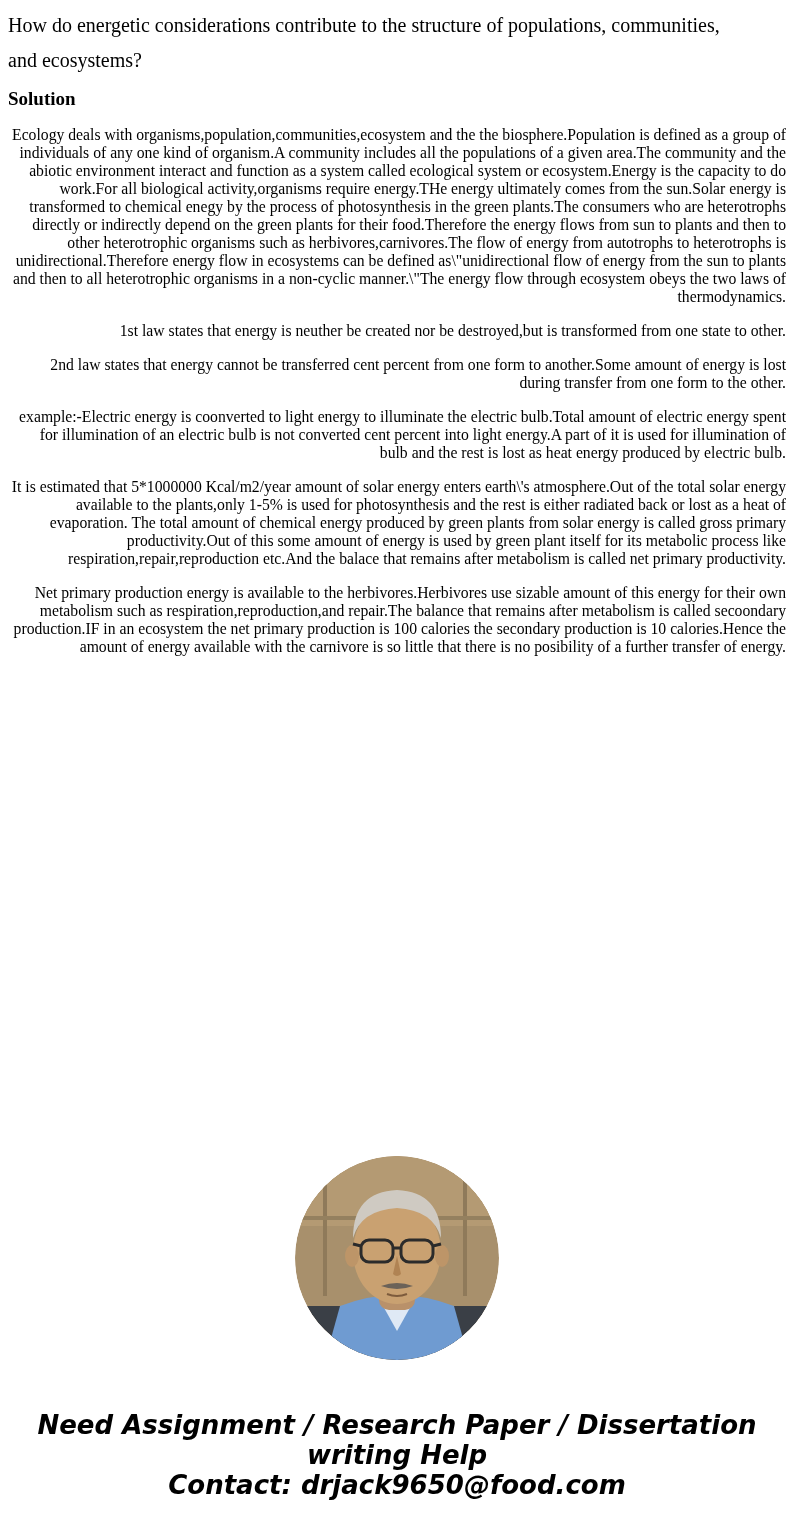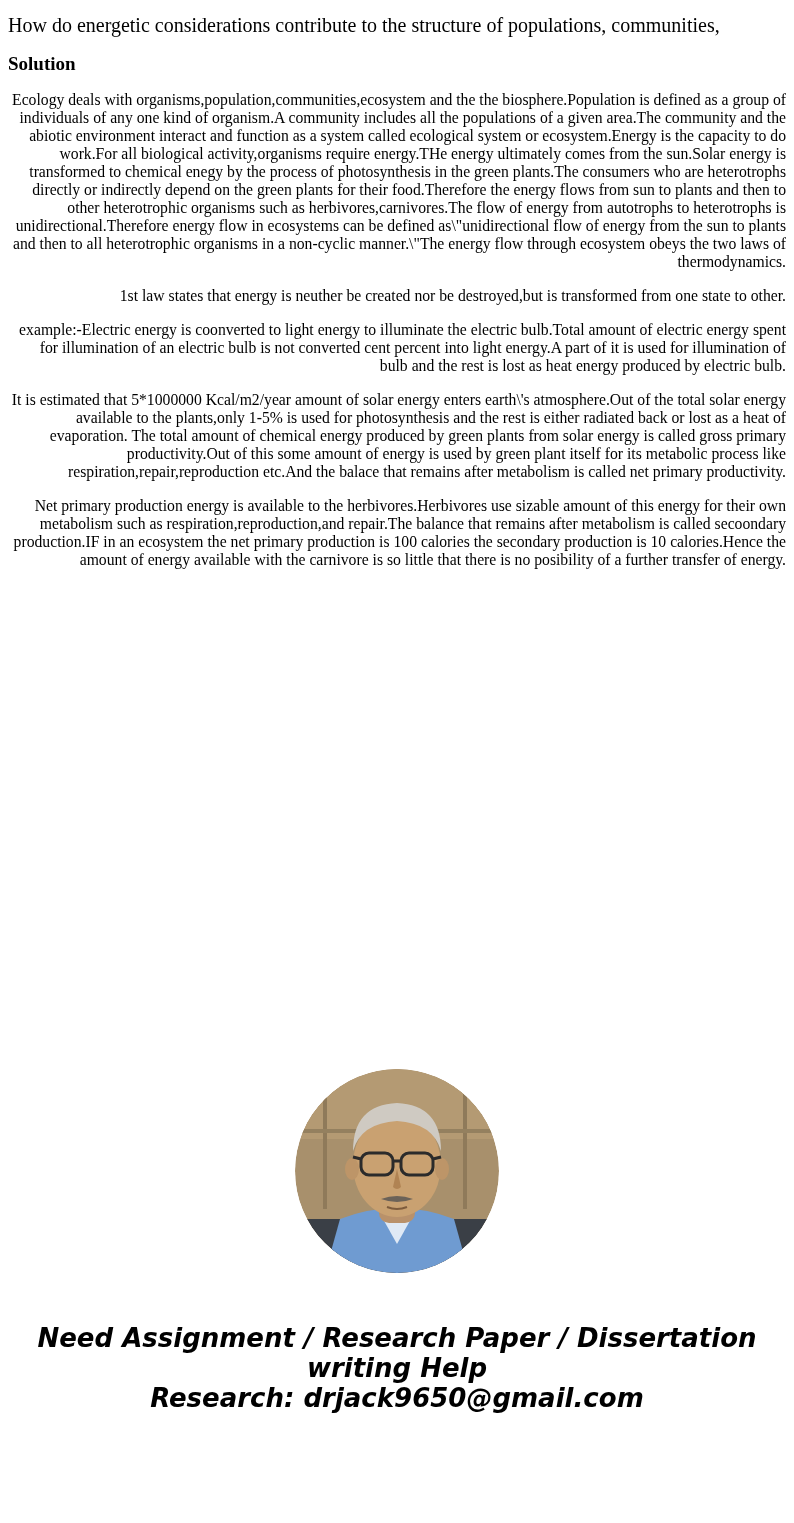--- a/index.html
+++ b/index.html
@@ -66,25 +66,27 @@
     margin: 0 auto;
     max-width: 740px;
   }
 </style>
 </head>
 <body>
 
 <div class="page">
 
   <p class="question-line">How do energetic considerations contribute to the structure of populations, communities,</p>
+  <p class="question-line">and ecosystems?</p>
 
   <h3 class="solution-heading">Solution</h3>
 
   <p class="body-paragraph">Ecology deals with organisms,population,communities,ecosystem and the the biosphere.Population is defined as a group of individuals of any one kind of organism.A community includes all the populations of a given area.The community and the abiotic environment interact and function as a system called ecological system or ecosystem.Energy is the capacity to do work.For all biological activity,organisms require energy.THe energy ultimately comes from the sun.Solar energy is transformed to chemical enegy by the process of photosynthesis in the green plants.The consumers who are heterotrophs directly or indirectly depend on the green plants for their food.Therefore the energy flows from sun to plants and then to other heterotrophic organisms such as herbivores,carnivores.The flow of energy from autotrophs to heterotrophs is unidirectional.Therefore energy flow in ecosystems can be defined as\"unidirectional flow of energy from the sun to plants and then to all heterotrophic organisms in a non-cyclic manner.\"The energy flow through ecosystem obeys the two laws of thermodynamics.</p>
   <p class="body-paragraph">1st law states that energy is neuther be created nor be destroyed,but is transformed from one state to other.</p>
+  <p class="body-paragraph">2nd law states that energy cannot be transferred cent percent from one form to another.Some amount of energy is lost during transfer from one form to the other.</p>
   <p class="body-paragraph">example:-Electric energy is coonverted to light energy to illuminate the electric bulb.Total amount of electric energy spent for illumination of an electric bulb is not converted cent percent into light energy.A part of it is used for illumination of bulb and the rest is lost as heat energy produced by electric bulb.</p>
   <p class="body-paragraph">It is estimated that 5*1000000 Kcal/m2/year amount of solar energy enters earth\'s atmosphere.Out of the total solar energy available to the plants,only 1-5% is used for photosynthesis and the rest is either radiated back or lost as a heat of evaporation. The total amount of chemical energy produced by green plants from solar energy is called gross primary productivity.Out of this some amount of energy is used by green plant itself for its metabolic process like respiration,repair,reproduction etc.And the balace that remains after metabolism is called net primary productivity.</p>
   <p class="body-paragraph">Net primary production energy is available to the herbivores.Herbivores use sizable amount of this energy for their own metabolism such as respiration,reproduction,and repair.The balance that remains after metabolism is called secoondary production.IF in an ecosystem the net primary production is 100 calories the secondary production is 10 calories.Hence the amount of energy available with the carnivore is so little that there is no posibility of a further transfer of energy.</p>
 
   <div class="avatar-section">
     <span class="avatar">
       <svg width="204" height="204" viewBox="0 0 204 204" xmlns="http://www.w3.org/2000/svg" aria-hidden="true">
         <defs>
           <clipPath id="avclip">
               <circle cx="102" cy="102" r="102"></circle>
@@ -122,16 +124,16 @@
 
           <path d="M86 130 Q102 124 118 130 Q102 136 86 130 Z" fill="#6b6258"></path>
           <path d="M92 138 Q102 142 112 138" fill="none" stroke="#7d5b3c" stroke-width="2"></path>
         </g>
       </svg>
     </span>
   </div>
 
   <div class="footer">
     <p class="footer-help">Need Assignment / Research Paper / Dissertation writing Help</p>
-    <p class="footer-contact">Research: drjack9650@gmail.com</p>
+    <p class="footer-contact">Contact: drjack9650@food.com</p>
   </div>
 
 </div>
 
 </body></html>

